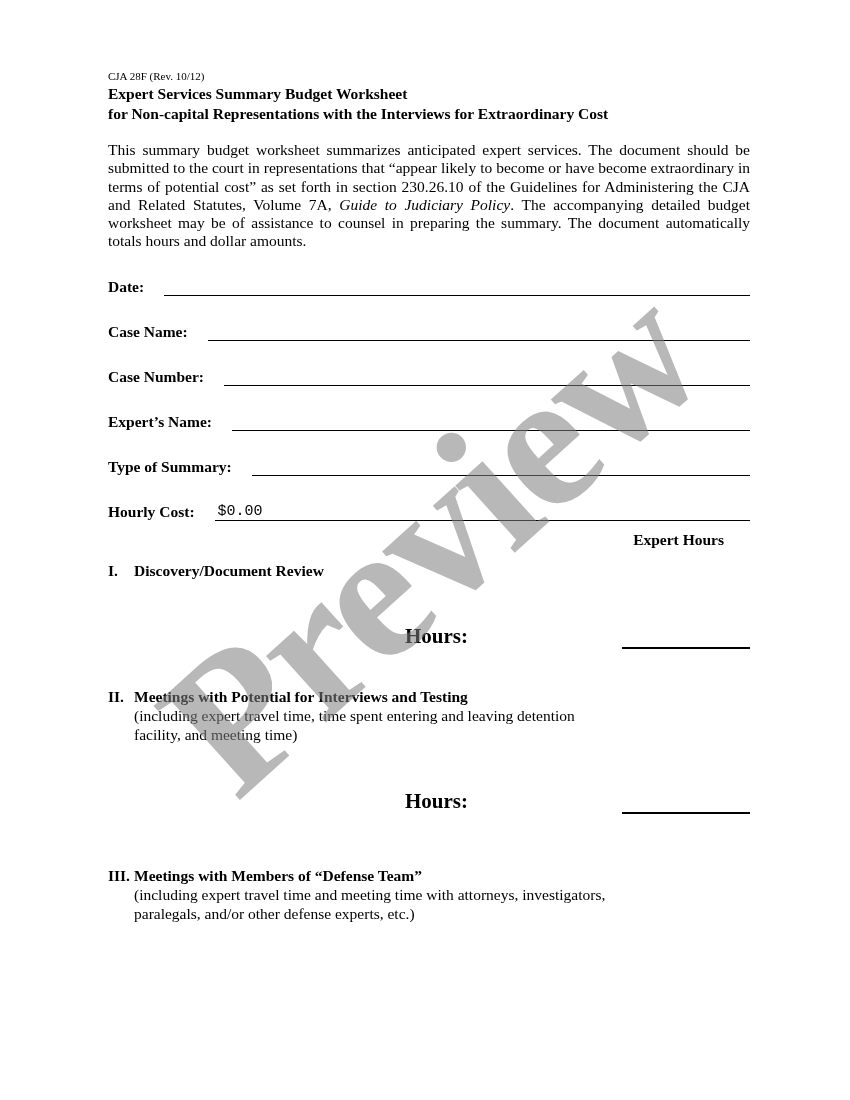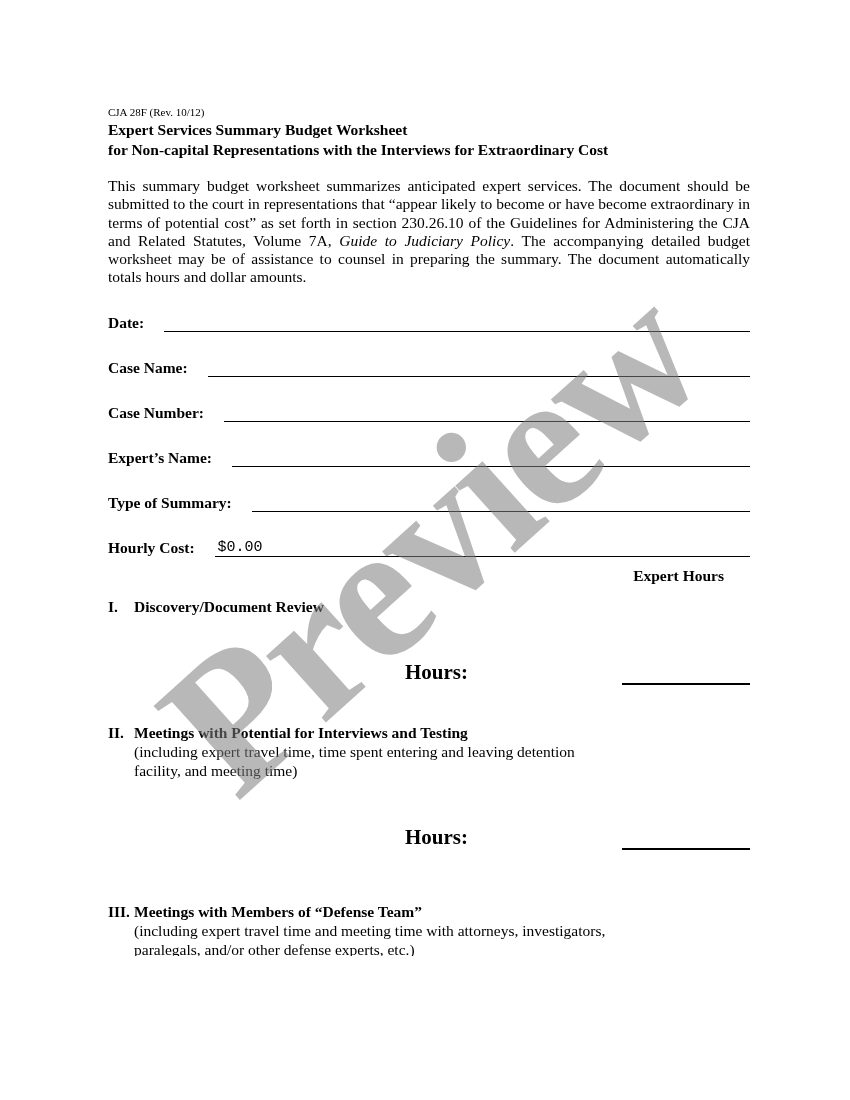--- a/index.html
+++ b/index.html
@@ -3,21 +3,21 @@
 <meta charset="utf-8">
 <style>
   * { margin:0; padding:0; box-sizing:border-box; }
   html, body { background:#fff; }
   .page {
     position:relative;
     width:850px; height:956px;
     background:#fff;
     color:#000;
     font-family:"Liberation Serif", serif;
-    padding:106px 100px 0 108px;
+    padding:70px 100px 0 108px;
     overflow:hidden;
   }
   .form-number { font-size:11px; }
   .title-block { text-align:left; font-weight:bold; font-size:15.5px; line-height:20px; margin-top:2px; }
   .intro { margin-top:17px; font-size:15.5px; line-height:18.3px; text-align:justify; }
   .intro .italic { font-style:italic; }
 
   .field-row { display:flex; align-items:flex-end; margin-top:25px; font-size:15.5px; }
   .field-label { font-weight:bold; white-space:nowrap; }
   .field-line { flex:1; margin-left:20px; border-bottom:1.6px solid #000; min-height:20px; }

